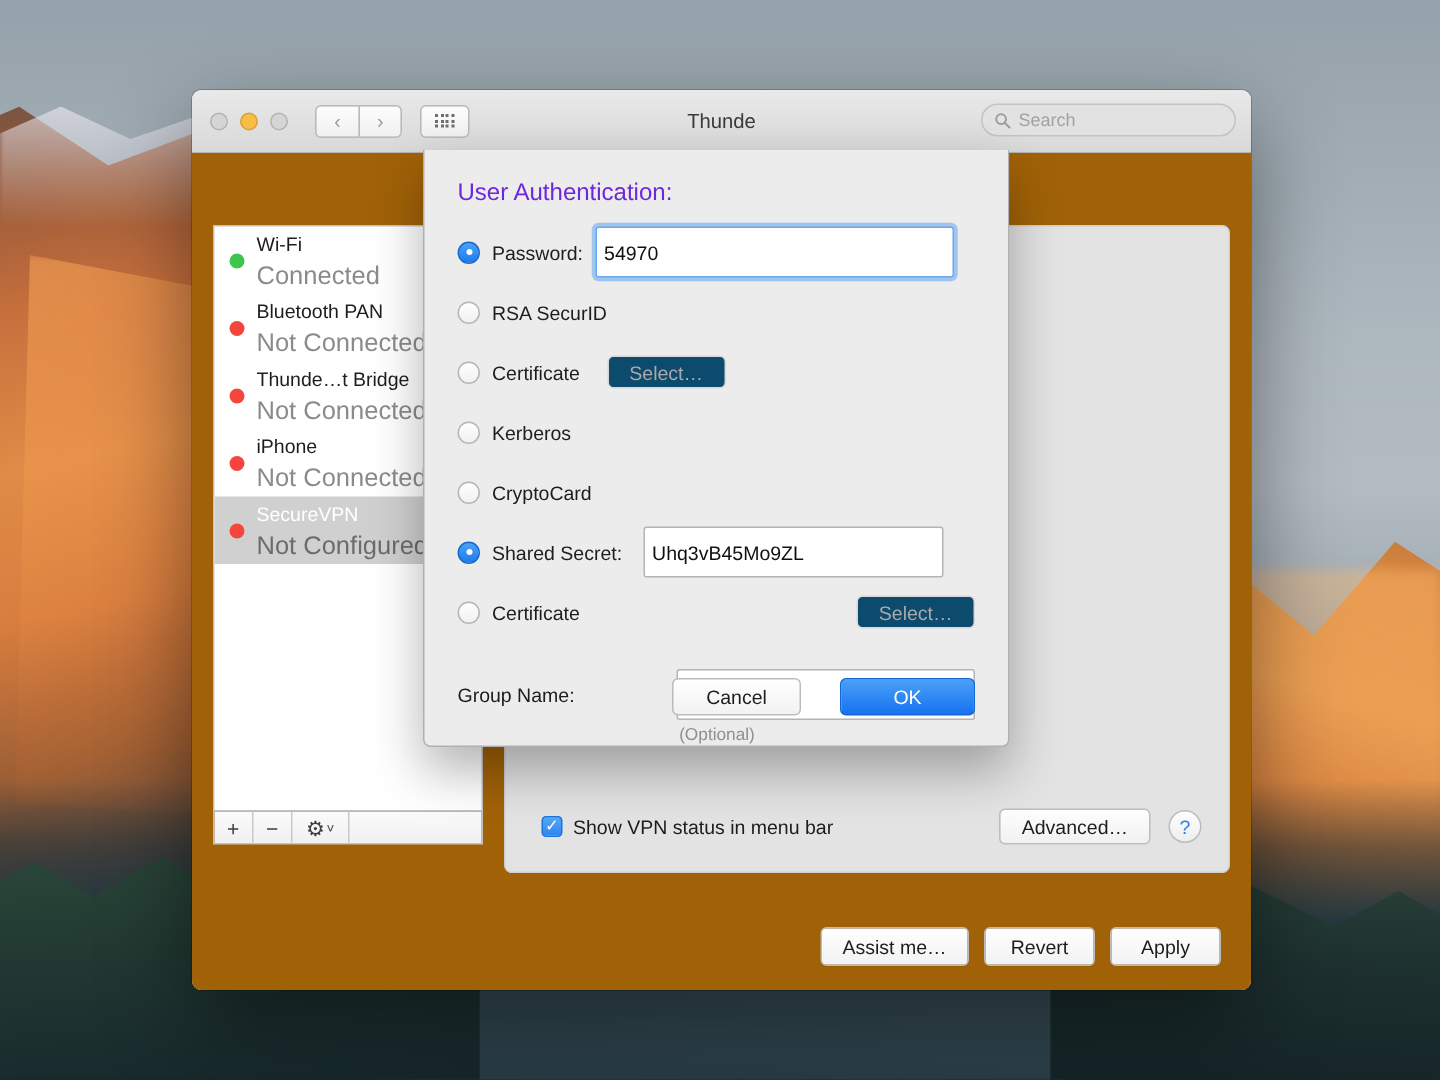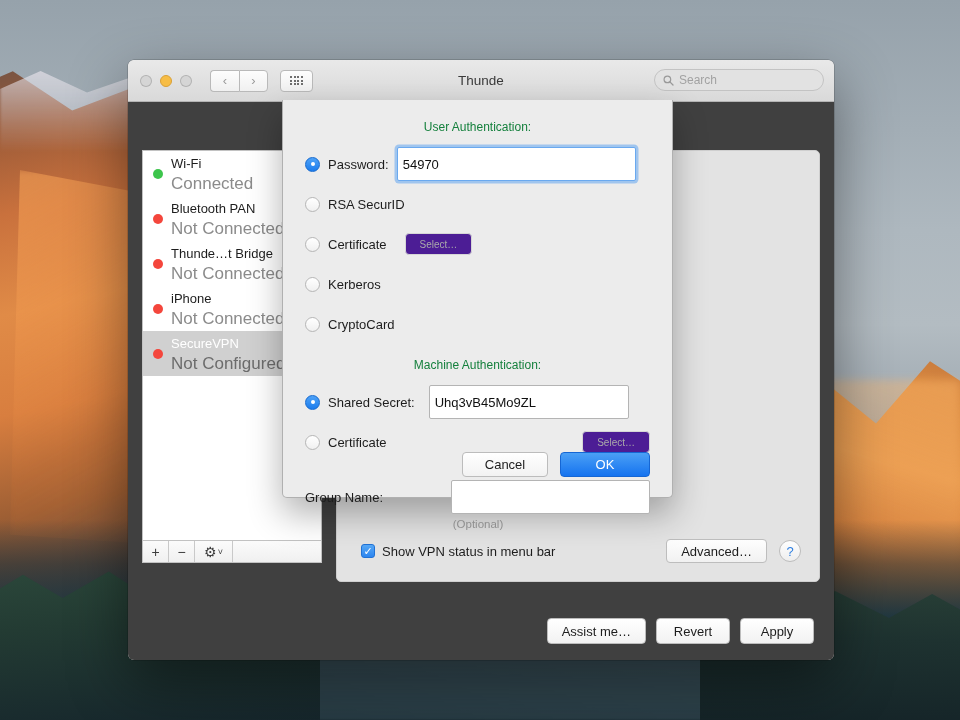--- a/index.html
+++ b/index.html
@@ -205,21 +205,21 @@
   .search-field .mag { flex: 0 0 auto; }
   .search-ph {
     font-size: 12px;
     color: #a2a2a2;
   }
 
   
   .win-body {
     position: relative;
     height: 558px;
-    background: #404040;
+    background: #a16207;
     padding: 22px 20px 0 20px;
   }
 
   
   .sidebar {
     position: absolute;
     left: 14px; top: 48px;
     width: 180px;
   }
   .service-list {
@@ -385,24 +385,23 @@
     left: 282px; top: 100px;
     width: 391px; height: 398px;
     background: #ececec;
     border: 1px solid #b0b0b0;
     border-top: none;
     border-radius: 0 0 5px 5px;
     box-shadow: 0 16px 34px rgba(0,0,0,0.30);
     padding: 20px 22px;
   }
   .sheet-section-title {
-    font-size: 12px;
-    color: #15803d;
+    font-size: 16px;
+    color: #6d28d9;
     margin-bottom: 10px;
-    text-align: center;
   }
   .radio-row {
     display: flex;
     align-items: center;
     height: 40px;
     gap: 8px;
   }
   .radio {
     width: 15px; height: 15px; border-radius: 50%;
     background: linear-gradient(180deg, #ffffff, #f0f0f0);
@@ -438,37 +437,37 @@
     align-items: center;
     padding: 16px 5px;
   }
   .sheet-input.focused {
     border: 1px solid #6aa9ef;
     box-shadow: 0 0 0 2.5px rgba(99,165,240,0.55);
   }
   .btn-disabled {
     height: 22px;
     padding: 0 14px;
-    background: #4c1d95;
+    background: #0c4a6e;
     border: 1px solid #d6d6d6;
     border-radius: 4px;
-    font-size: 10px;
+    font-size: 13px;
     color: #aaaaaa;
     display: flex; align-items: center; justify-content: center;
   }
   .optional-hint {
     font-size: 11.5px;
     color: #8f8f8f;
     text-align: center;
   }
   .sheet-buttons {
     position: absolute;
     right: 22px; bottom: 20px;
     display: flex;
-    gap: 12px;
+    gap: 26px;
     margin-top: 20px;
   }
   .btn-cancel {
     width: 86px; height: 25px;
     background: linear-gradient(180deg, #ffffff, #f2f2f2);
     border: 1px solid #bcbcbc;
     border-radius: 4px;
     font-size: 13px; color: #1d1d1d;
     display: flex; align-items: center; justify-content: center;
   }
@@ -629,21 +628,20 @@
       <div class="radio-row">
         <span class="radio"></span>
         <span class="radio-label" style="">Kerberos</span>
       </div>
       <div class="radio-row">
         <span class="radio"></span>
         <span class="radio-label" style="">CryptoCard</span>
       </div>
     </div>
 
-  <div class="sheet-section-title" style="margin-top:14px;">Machine Authentication:</div>
 
   <div id="machine-options">
       <div class="radio-row">
         <span class="radio checked"></span>
         <span class="radio-label" style="margin-right: 6px;">Shared Secret:</span>
         <div class="sheet-input" style="flex: 0 0 200px;">Uhq3vB45Mo9ZL</div>
       </div>
       <div class="radio-row">
         <span class="radio"></span>
         <span class="radio-label" style="">Certificate</span>

